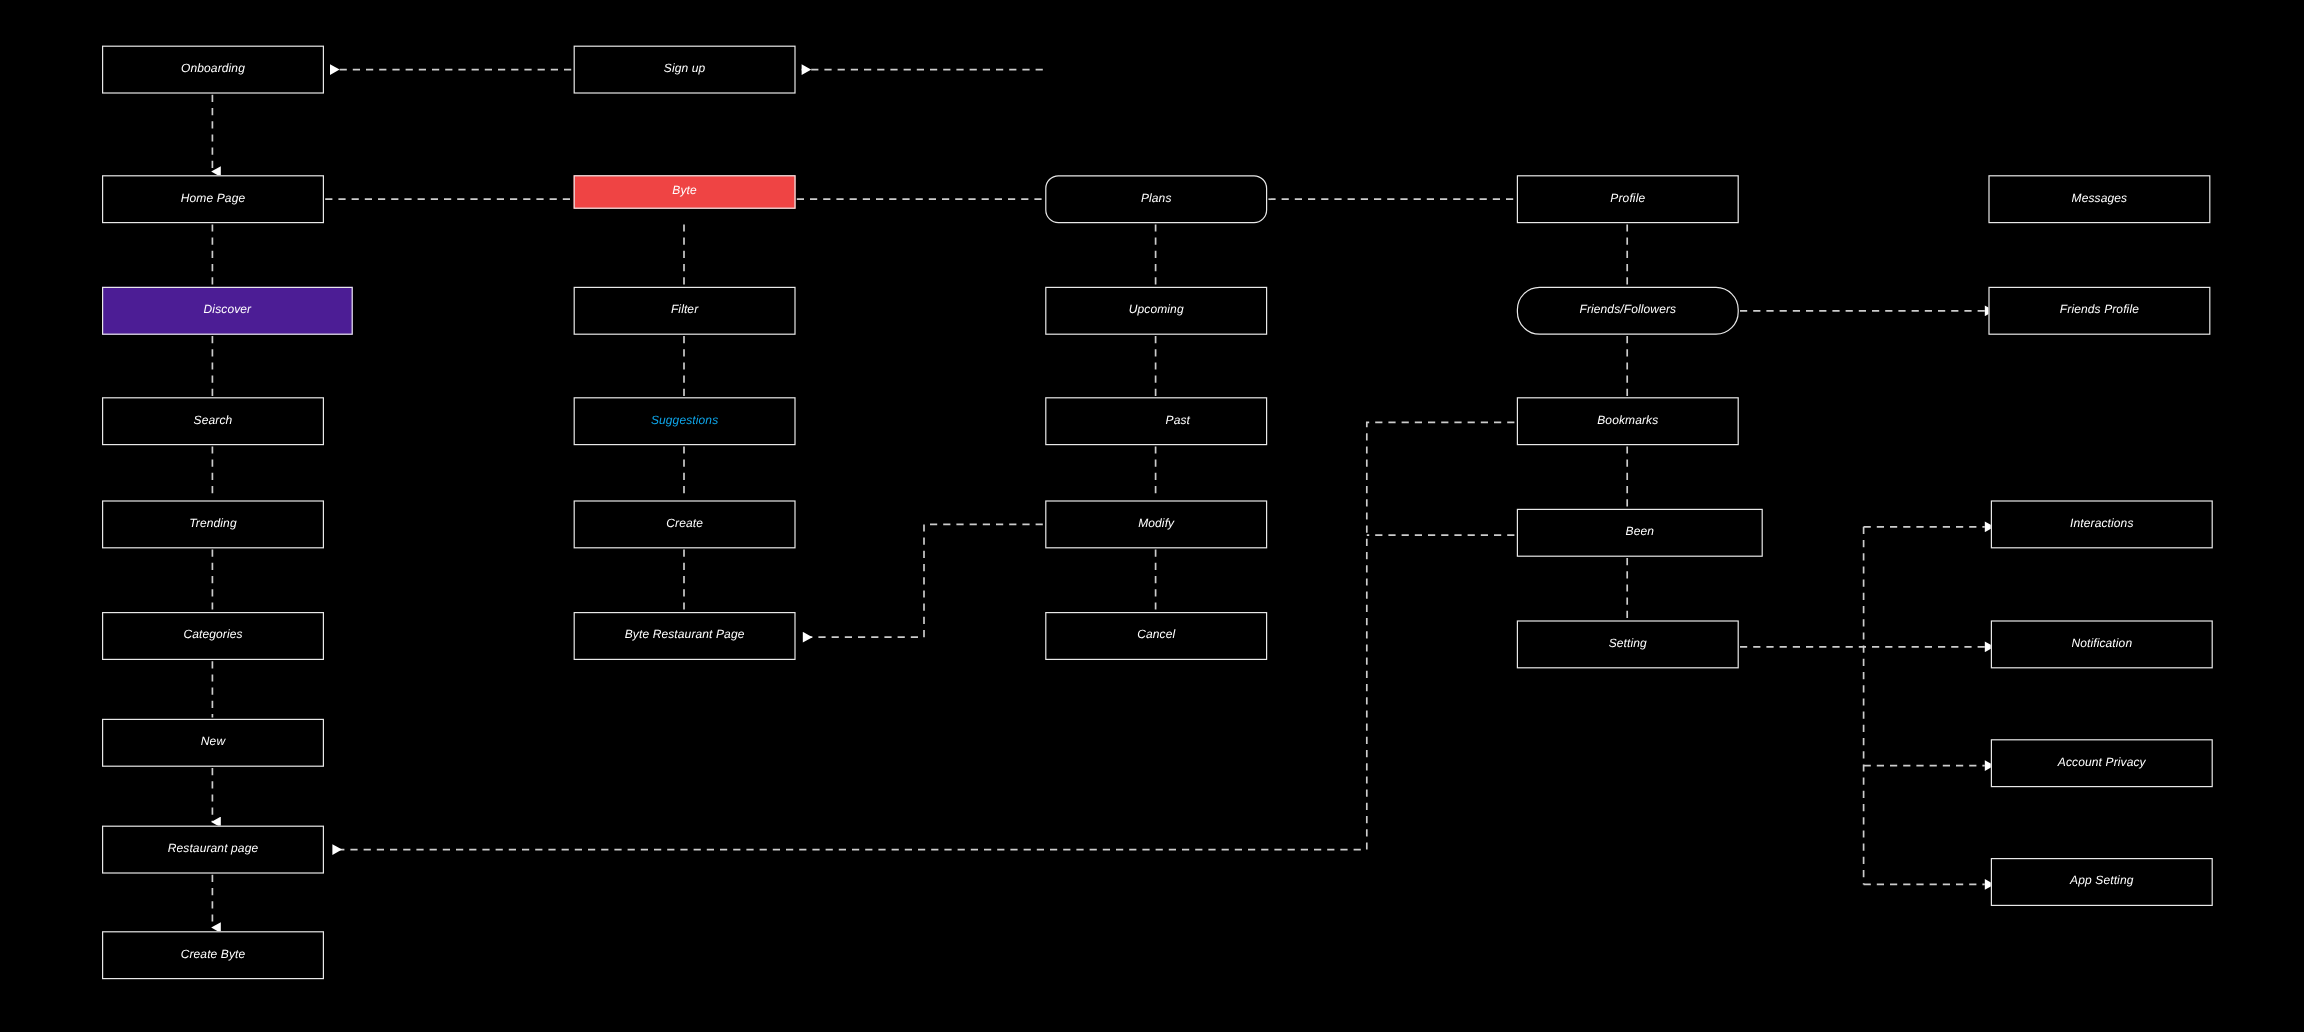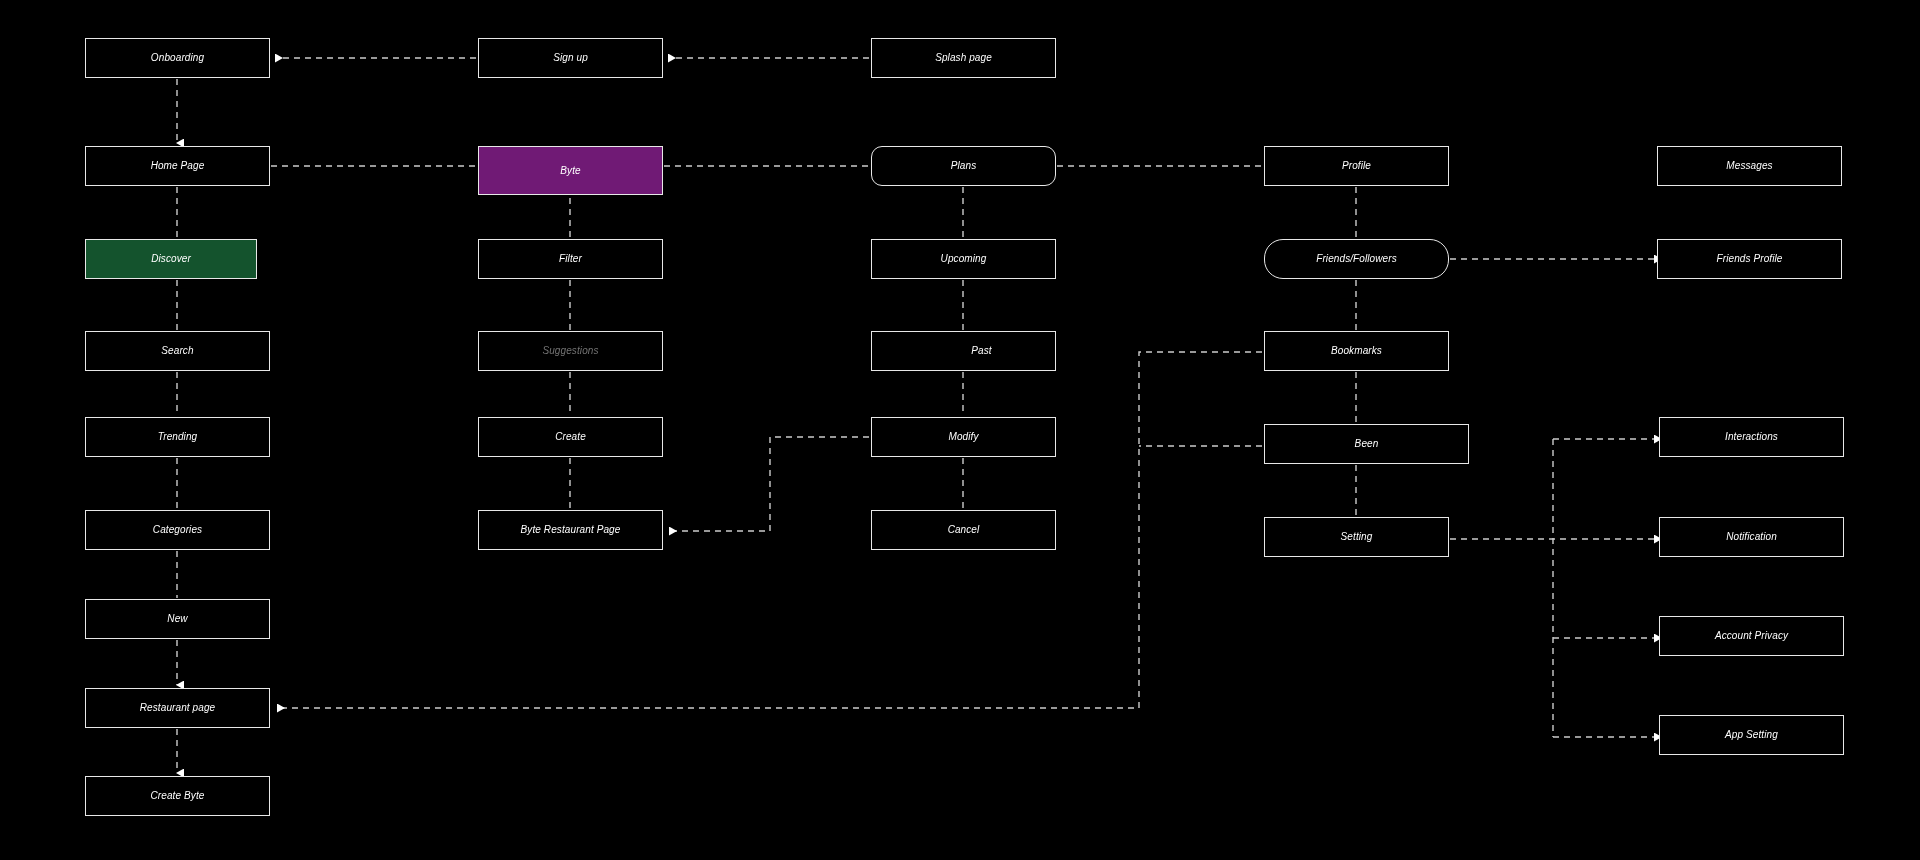--- a/index.html
+++ b/index.html
@@ -115,57 +115,54 @@
 
     </g>
   </svg>
 
   <div class="node" style="left: 85px; top: 38px; width: 185px; height: 40px; background: rgb(0, 0, 0); border-color: rgb(232, 232, 232); color: rgb(255, 255, 255);">
     <span class="node-label">Onboarding</span>
   </div>
   <div class="node" style="left: 478px; top: 38px; width: 185px; height: 40px; background: rgb(0, 0, 0); border-color: rgb(232, 232, 232); color: rgb(255, 255, 255);">
     <span class="node-label">Sign up</span>
   </div>
-  <div class="node" style="left: 871px; top: 38px; width: 185px; height: 40px; background: rgb(0, 0, 0); border-color: rgb(232, 232, 232); color: rgb(255, 255, 255);">
-    <span class="node-label">Splash page</span>
-  </div>
   <div class="node" style="left: 85px; top: 146px; width: 185px; height: 40px; background: rgb(0, 0, 0); border-color: rgb(232, 232, 232); color: rgb(255, 255, 255);">
     <span class="node-label">Home Page</span>
   </div>
-  <div class="node" style="left: 478px; top: 146px; width: 185px; height: 49px; background: #701a75; border-color: rgb(232, 232, 232); color: rgb(255, 255, 255);">
+  <div class="node" style="left: 478px; top: 146px; width: 185px; height: 28px; background: #ef4444; border-color: rgb(232, 232, 232); color: rgb(255, 255, 255);">
     <span class="node-label">Byte</span>
   </div>
   <div class="node" style="left: 871px; top: 146px; width: 185px; height: 40px; background: rgb(0, 0, 0); border-color: rgb(232, 232, 232); color: rgb(255, 255, 255); border-radius: 11px;">
     <span class="node-label">Plans</span>
   </div>
   <div class="node" style="left: 1264px; top: 146px; width: 185px; height: 40px; background: rgb(0, 0, 0); border-color: rgb(232, 232, 232); color: rgb(255, 255, 255);">
     <span class="node-label">Profile</span>
   </div>
   <div class="node" style="left: 1657px; top: 146px; width: 185px; height: 40px; background: rgb(0, 0, 0); border-color: rgb(232, 232, 232); color: rgb(255, 255, 255);">
     <span class="node-label">Messages</span>
   </div>
-  <div class="node" style="left: 85px; top: 239px; width: 172px; height: 40px; background: #14532d; border-color: rgb(232, 232, 232); color: rgb(255, 255, 255);">
+  <div class="node" style="left: 85px; top: 239px; width: 209px; height: 40px; background: #4c1d95; border-color: rgb(232, 232, 232); color: rgb(255, 255, 255);">
     <span class="node-label">Discover</span>
   </div>
   <div class="node" style="left: 478px; top: 239px; width: 185px; height: 40px; background: rgb(0, 0, 0); border-color: rgb(232, 232, 232); color: rgb(255, 255, 255);">
     <span class="node-label">Filter</span>
   </div>
   <div class="node" style="left: 871px; top: 239px; width: 185px; height: 40px; background: rgb(0, 0, 0); border-color: rgb(232, 232, 232); color: rgb(255, 255, 255);">
     <span class="node-label">Upcoming</span>
   </div>
   <div class="node" style="left: 1264px; top: 239px; width: 185px; height: 40px; background: rgb(0, 0, 0); border-color: rgb(232, 232, 232); color: rgb(255, 255, 255); border-radius: 19px;">
     <span class="node-label">Friends/Followers</span>
   </div>
   <div class="node" style="left: 1657px; top: 239px; width: 185px; height: 40px; background: rgb(0, 0, 0); border-color: rgb(232, 232, 232); color: rgb(255, 255, 255);">
     <span class="node-label">Friends Profile</span>
   </div>
   <div class="node" style="left: 85px; top: 331px; width: 185px; height: 40px; background: rgb(0, 0, 0); border-color: rgb(232, 232, 232); color: rgb(255, 255, 255);">
     <span class="node-label">Search</span>
   </div>
-  <div class="node" style="left: 478px; top: 331px; width: 185px; height: 40px; background: rgb(0, 0, 0); border-color: rgb(232, 232, 232); color: #737373;">
+  <div class="node" style="left: 478px; top: 331px; width: 185px; height: 40px; background: rgb(0, 0, 0); border-color: rgb(232, 232, 232); color: #0ea5e9;">
     <span class="node-label">Suggestions</span>
   </div>
   <div class="node" style="left: 871px; top: 331px; width: 185px; height: 40px; background: rgb(0, 0, 0); border-color: rgb(232, 232, 232); color: rgb(255, 255, 255); padding-left: 36px;">
     <span class="node-label">Past</span>
   </div>
   <div class="node" style="left: 1264px; top: 331px; width: 185px; height: 40px; background: rgb(0, 0, 0); border-color: rgb(232, 232, 232); color: rgb(255, 255, 255);">
     <span class="node-label">Bookmarks</span>
   </div>
   <div class="node" style="left: 85px; top: 417px; width: 185px; height: 40px; background: rgb(0, 0, 0); border-color: rgb(232, 232, 232); color: rgb(255, 255, 255);">
     <span class="node-label">Trending</span>

